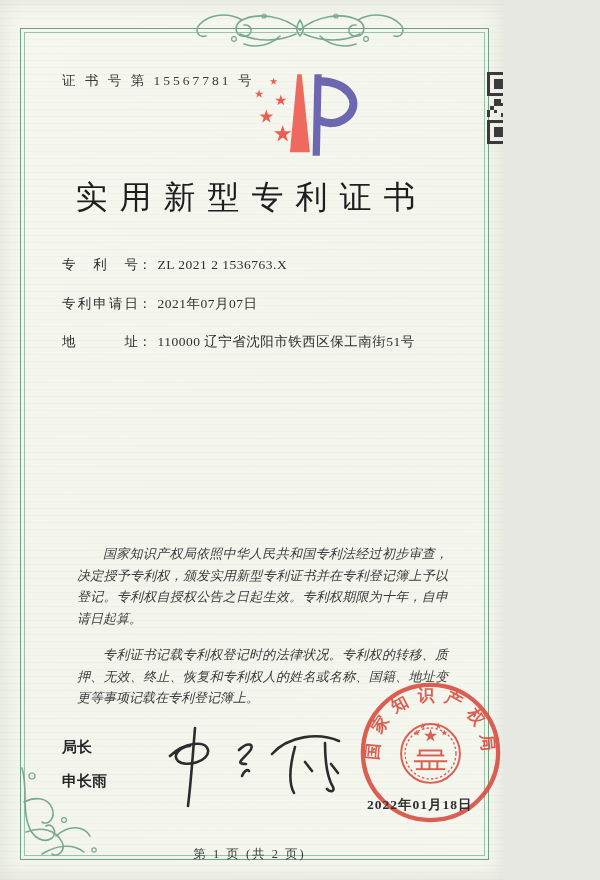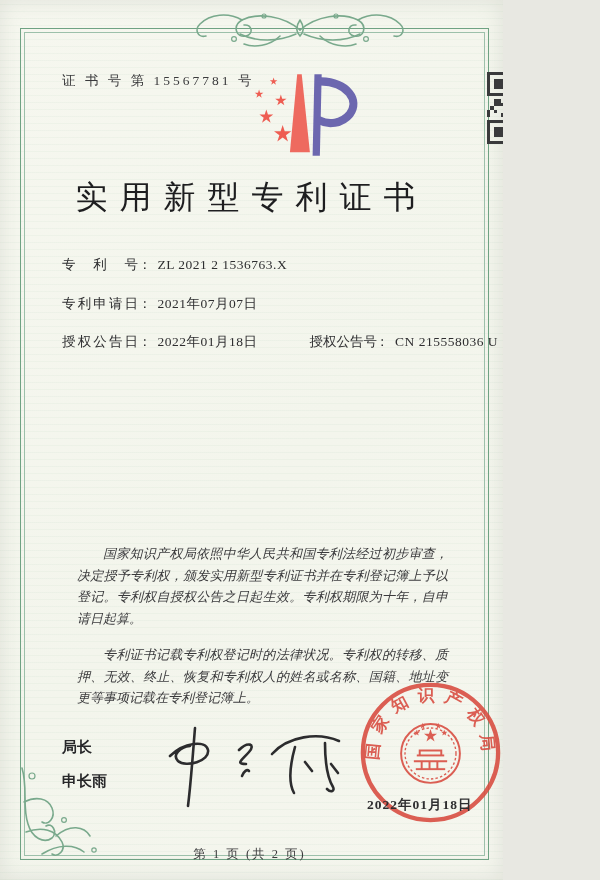--- a/index.html
+++ b/index.html
@@ -341,21 +341,21 @@
   <div class="title">实用新型专利证书</div>
 
   <div class="fields">
     <div class="frow">
       <span class="flabel">专利号</span><span class="fcolon">：</span><span class="fvalue">ZL 2021 2 1536763.X</span>
     </div>
     <div class="frow">
       <span class="flabel">专利申请日</span><span class="fcolon">：</span><span class="fvalue">2021年07月07日</span>
     </div>
     <div class="frow">
-      <span class="flabel">授权公告日</span><span class="fcolon">：</span><span class="fvalue">2022年01月18日</span><span class="grant-no-pair"><span class="flabel">授权公告号</span><span class="fcolon">：</span><span class="fvalue">CN 215558036 U</span></span>
+      <span class="flabel">地址</span><span class="fcolon">：</span><span class="fvalue">110000 辽宁省沈阳市铁西区保工南街51号</span>
     </div>
   </div>
 
   <div class="paras">
     <p>国家知识产权局依照中华人民共和国专利法经过初步审查，决定授予专利权，颁发实用新型专利证书并在专利登记簿上予以登记。专利权自授权公告之日起生效。专利权期限为十年，自申请日起算。</p>
     <p>专利证书记载专利权登记时的法律状况。专利权的转移、质押、无效、终止、恢复和专利权人的姓名或名称、国籍、地址变更等事项记载在专利登记簿上。</p>
   </div>
 
   <div class="sign-title">局长</div>
   <div class="sign-name">申长雨</div>

